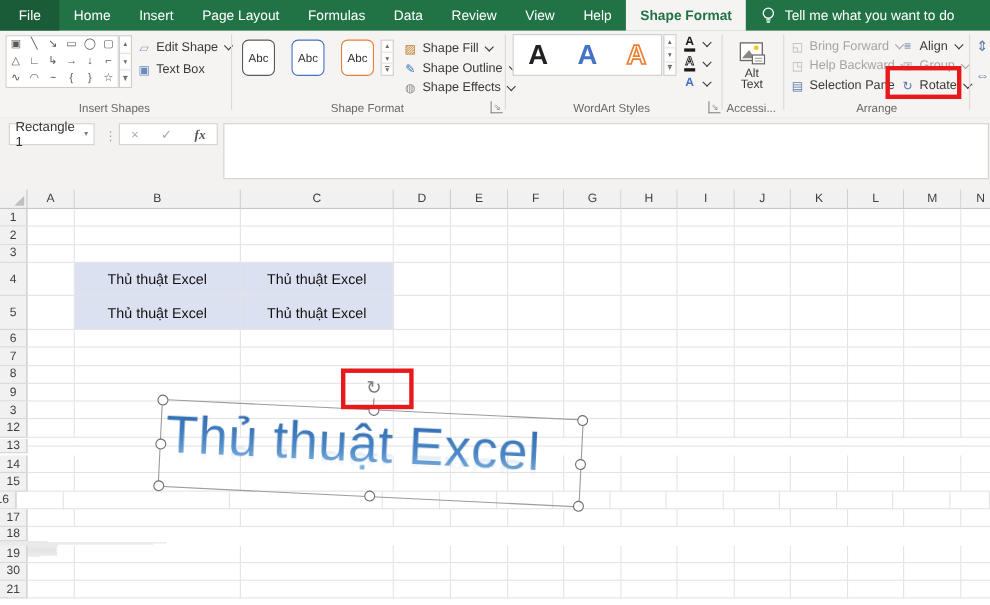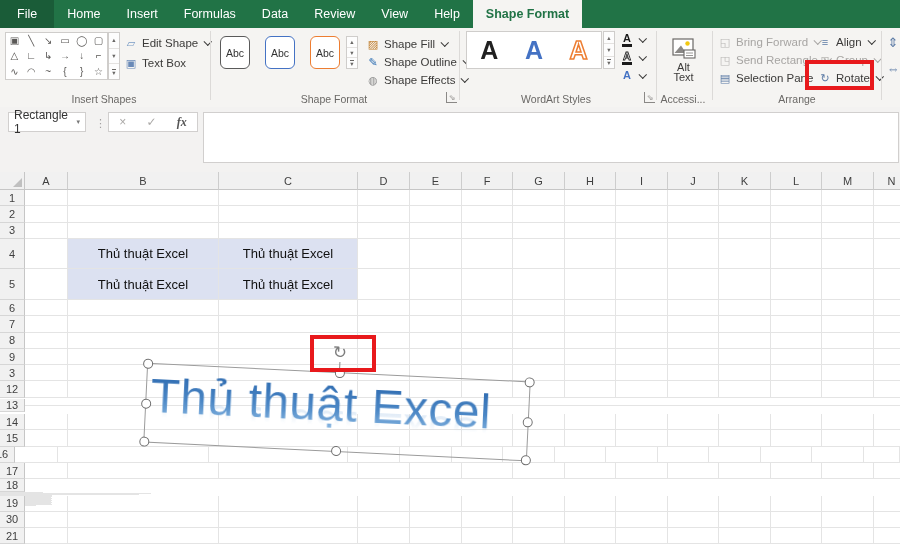--- a/index.html
+++ b/index.html
@@ -65,27 +65,36 @@
   .rothandle{position:absolute;left:50%;top:-30px;transform:translateX(-50%);font-size:17px;line-height:20px;color:#7d7d7d;z-index:6;}
 </style>
 </head>
 <body>
 
 <div class="menubar">
   <div style="display:flex;align-items:stretch;">
       <div class="mtab file">File</div>
       <div class="mtab">Home</div>
       <div class="mtab">Insert</div>
+      <div class="mtab">Page Layout</div>
       <div class="mtab">Formulas</div>
       <div class="mtab">Data</div>
       <div class="mtab">Review</div>
       <div class="mtab">View</div>
       <div class="mtab">Help</div>
       <div class="mtab activectx">Shape Format</div>
     </div>
+  <div class="tellme">
+    <svg width="13" height="16" viewBox="0 0 13 16">
+      <circle cx="6.5" cy="6" r="4.6" fill="none" stroke="#fff" stroke-width="1.2"></circle>
+      <line x1="4.5" y1="12" x2="8.5" y2="12" stroke="#fff" stroke-width="1.2"></line>
+      <line x1="5" y1="14" x2="8" y2="14" stroke="#fff" stroke-width="1.2"></line>
+    </svg>
+    <span>Tell me what you want to do</span>
+  </div>
 </div>
 
 <div class="ribbon">
 
   <div class="gallery" style="left:5px;top:4px;width:103px;height:48px;">
     <div class="shapegrid">
         <span class="shp">▣</span>
         <span class="shp">╲</span>
         <span class="shp">↘</span>
         <span class="shp">▭</span>
@@ -202,21 +211,21 @@
   <div class="grplabel" style="left:656px;width:54px;overflow:hidden;white-space:nowrap;">Accessi...</div>
   <div class="sep" style="left:712px;"></div>
 
   <div class="rbtn dis" style="left:718px;top:6px;">
     <span class="ric">◱</span>
     <span>Bring Forward</span>
       <i class="chev"></i>
   </div>
   <div class="rbtn dis" style="left:718px;top:24px;">
     <span class="ric">◳</span>
-    <span>Send Rectangle</span>
+    <span>Help Backward</span>
       <i class="chev"></i>
   </div>
   <div class="rbtn" style="left:718px;top:42px;">
     <span class="ric" style="color:#5b7aa5;">▤</span>
     <span>Selection Pane</span>
   </div>
   <div class="rbtn" style="left:818px;top:6px;">
     <span class="ric" style="color:#5b7aa5;">≡</span>
     <span>Align</span>
       <i class="chev"></i>

